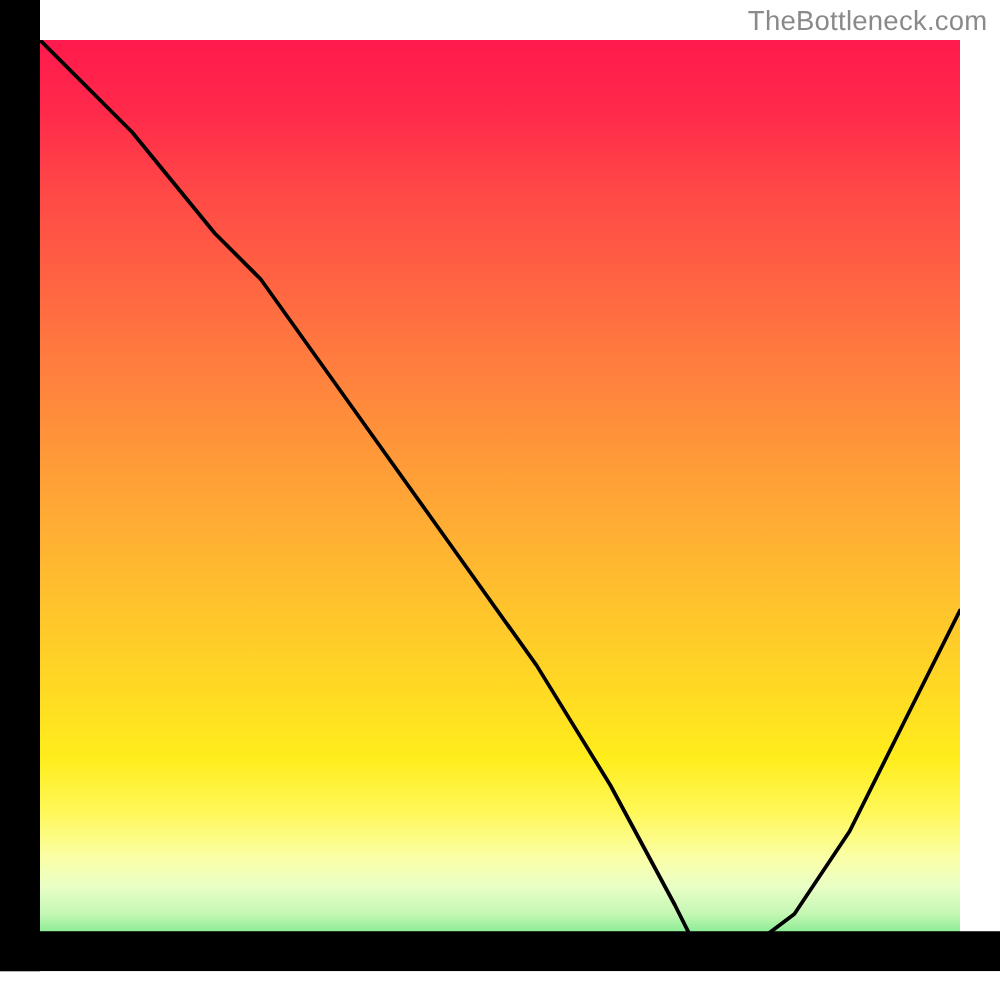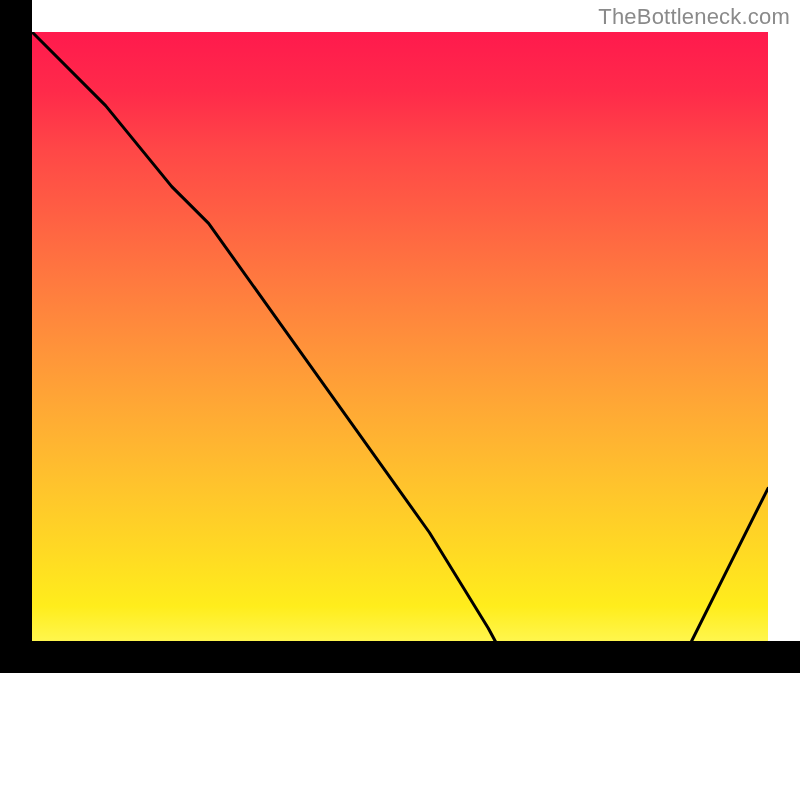--- a/index.html
+++ b/index.html
@@ -6,21 +6,21 @@
     margin: 0;
     padding: 0;
     width: 800px;
     height: 800px;
     background: #ffffff;
     font-family: Arial, Helvetica, sans-serif;
   }
   #container {
     position: relative;
     width: 800px;
-    height: 673px;
+    height: 777px;
     overflow: hidden;
   }
   #watermark {
     position: absolute;
     top: 4px;
     right: 10px;
     font-size: 22px;
     color: #8a8a8a;
     user-select: none;
     letter-spacing: 0.2px;

